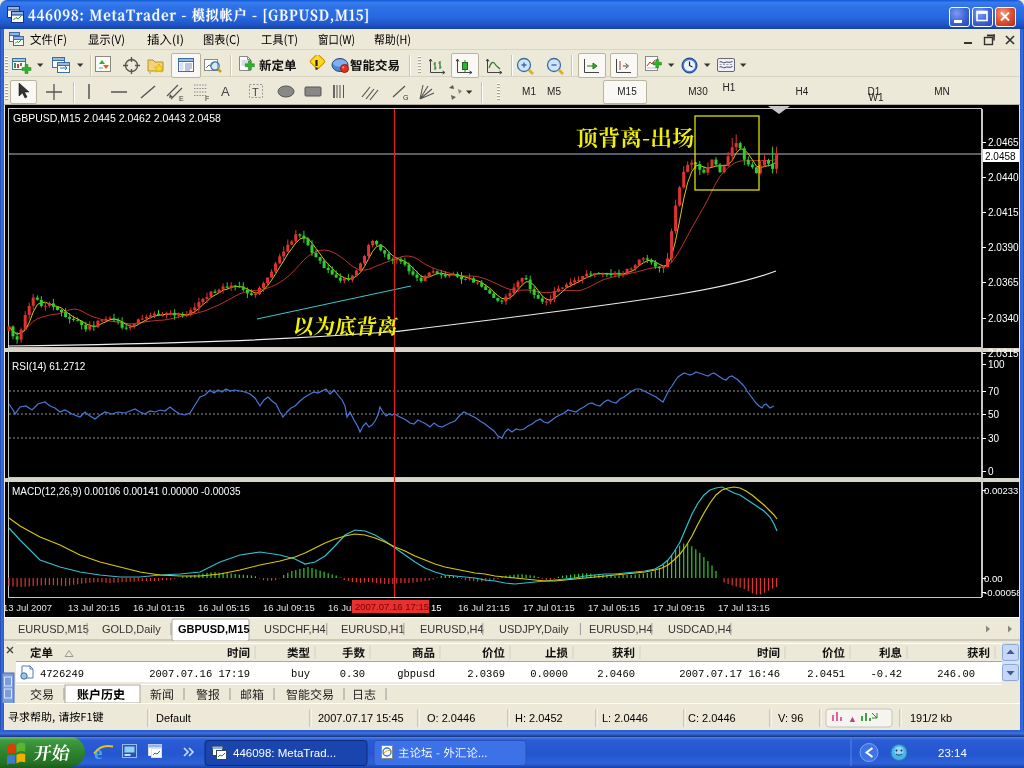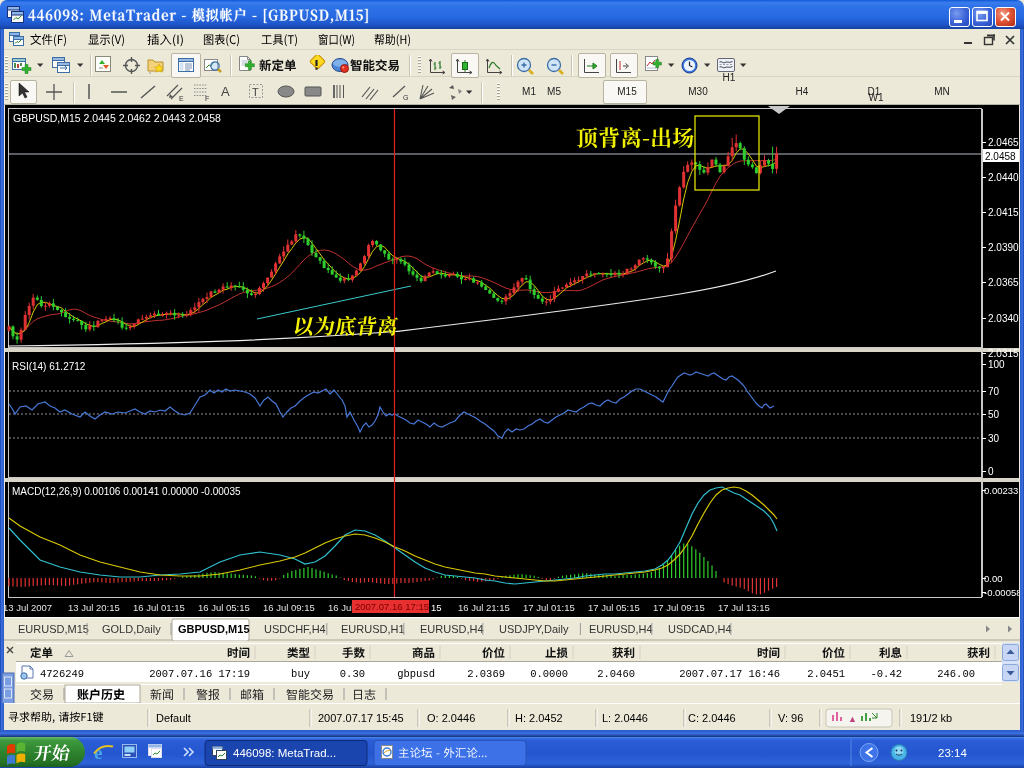--- a/index.html
+++ b/index.html
@@ -276,21 +276,21 @@
     <svg class="abs" style="left:466px;top:90px" width="7" height="5">
       <path d="M0 0 h7 l-3.5 4 z" fill="#333" transform="translate(0,0.5) scale(0.9)"></path>
     </svg>
     <div class="sep abs" style="left:481px;top:82px;height:21px"></div>
     <div class="grip abs" style="left:497px;top:83px;height:18px"></div>
     <div class="tfbtn abs" style="left:507px;top:86px;width:44px">M1</div>
     <div class="tfbtn abs" style="left:532px;top:86px;width:44px">M5</div>
     <div class="pressed" style="left:603px;top:80px;width:44px;height:24px"></div>
     <div class="tfbtn abs" style="left:603px;top:86px;width:48px">M15</div>
     <div class="tfbtn abs" style="left:676px;top:86px;width:44px">M30</div>
-    <div class="tfbtn abs" style="left:707px;top:72px;width:44px">H1</div>
+    <div class="tfbtn abs" style="left:707px;top:82px;width:44px">H1</div>
     <div class="tfbtn abs" style="left:780px;top:86px;width:44px">H4</div>
     <div class="tfbtn abs" style="left:852px;top:86px;width:44px">D1</div>
     <div class="tfbtn abs" style="left:854px;top:92px;width:44px">W1</div>
     <div class="tfbtn abs" style="left:920px;top:86px;width:44px">MN</div>
     <svg class="abs chartsvg" width="1014" height="512" viewBox="5 105 1014 512" shape-rendering="crispEdges">
       <rect x="5" y="105" width="1014" height="512" fill="#000"></rect>
       <rect x="8.5" y="108.5" width="973" height="239" fill="none" stroke="#c8c8c8" stroke-width="1"></rect>
       <rect x="8.5" y="351.5" width="973" height="126" fill="none" stroke="#c8c8c8" stroke-width="1"></rect>
       <rect x="8.5" y="481.5" width="973" height="116" fill="none" stroke="#c8c8c8" stroke-width="1"></rect>
       <rect x="5" y="348" width="1014" height="3.5" fill="#d8d4c8"></rect>

